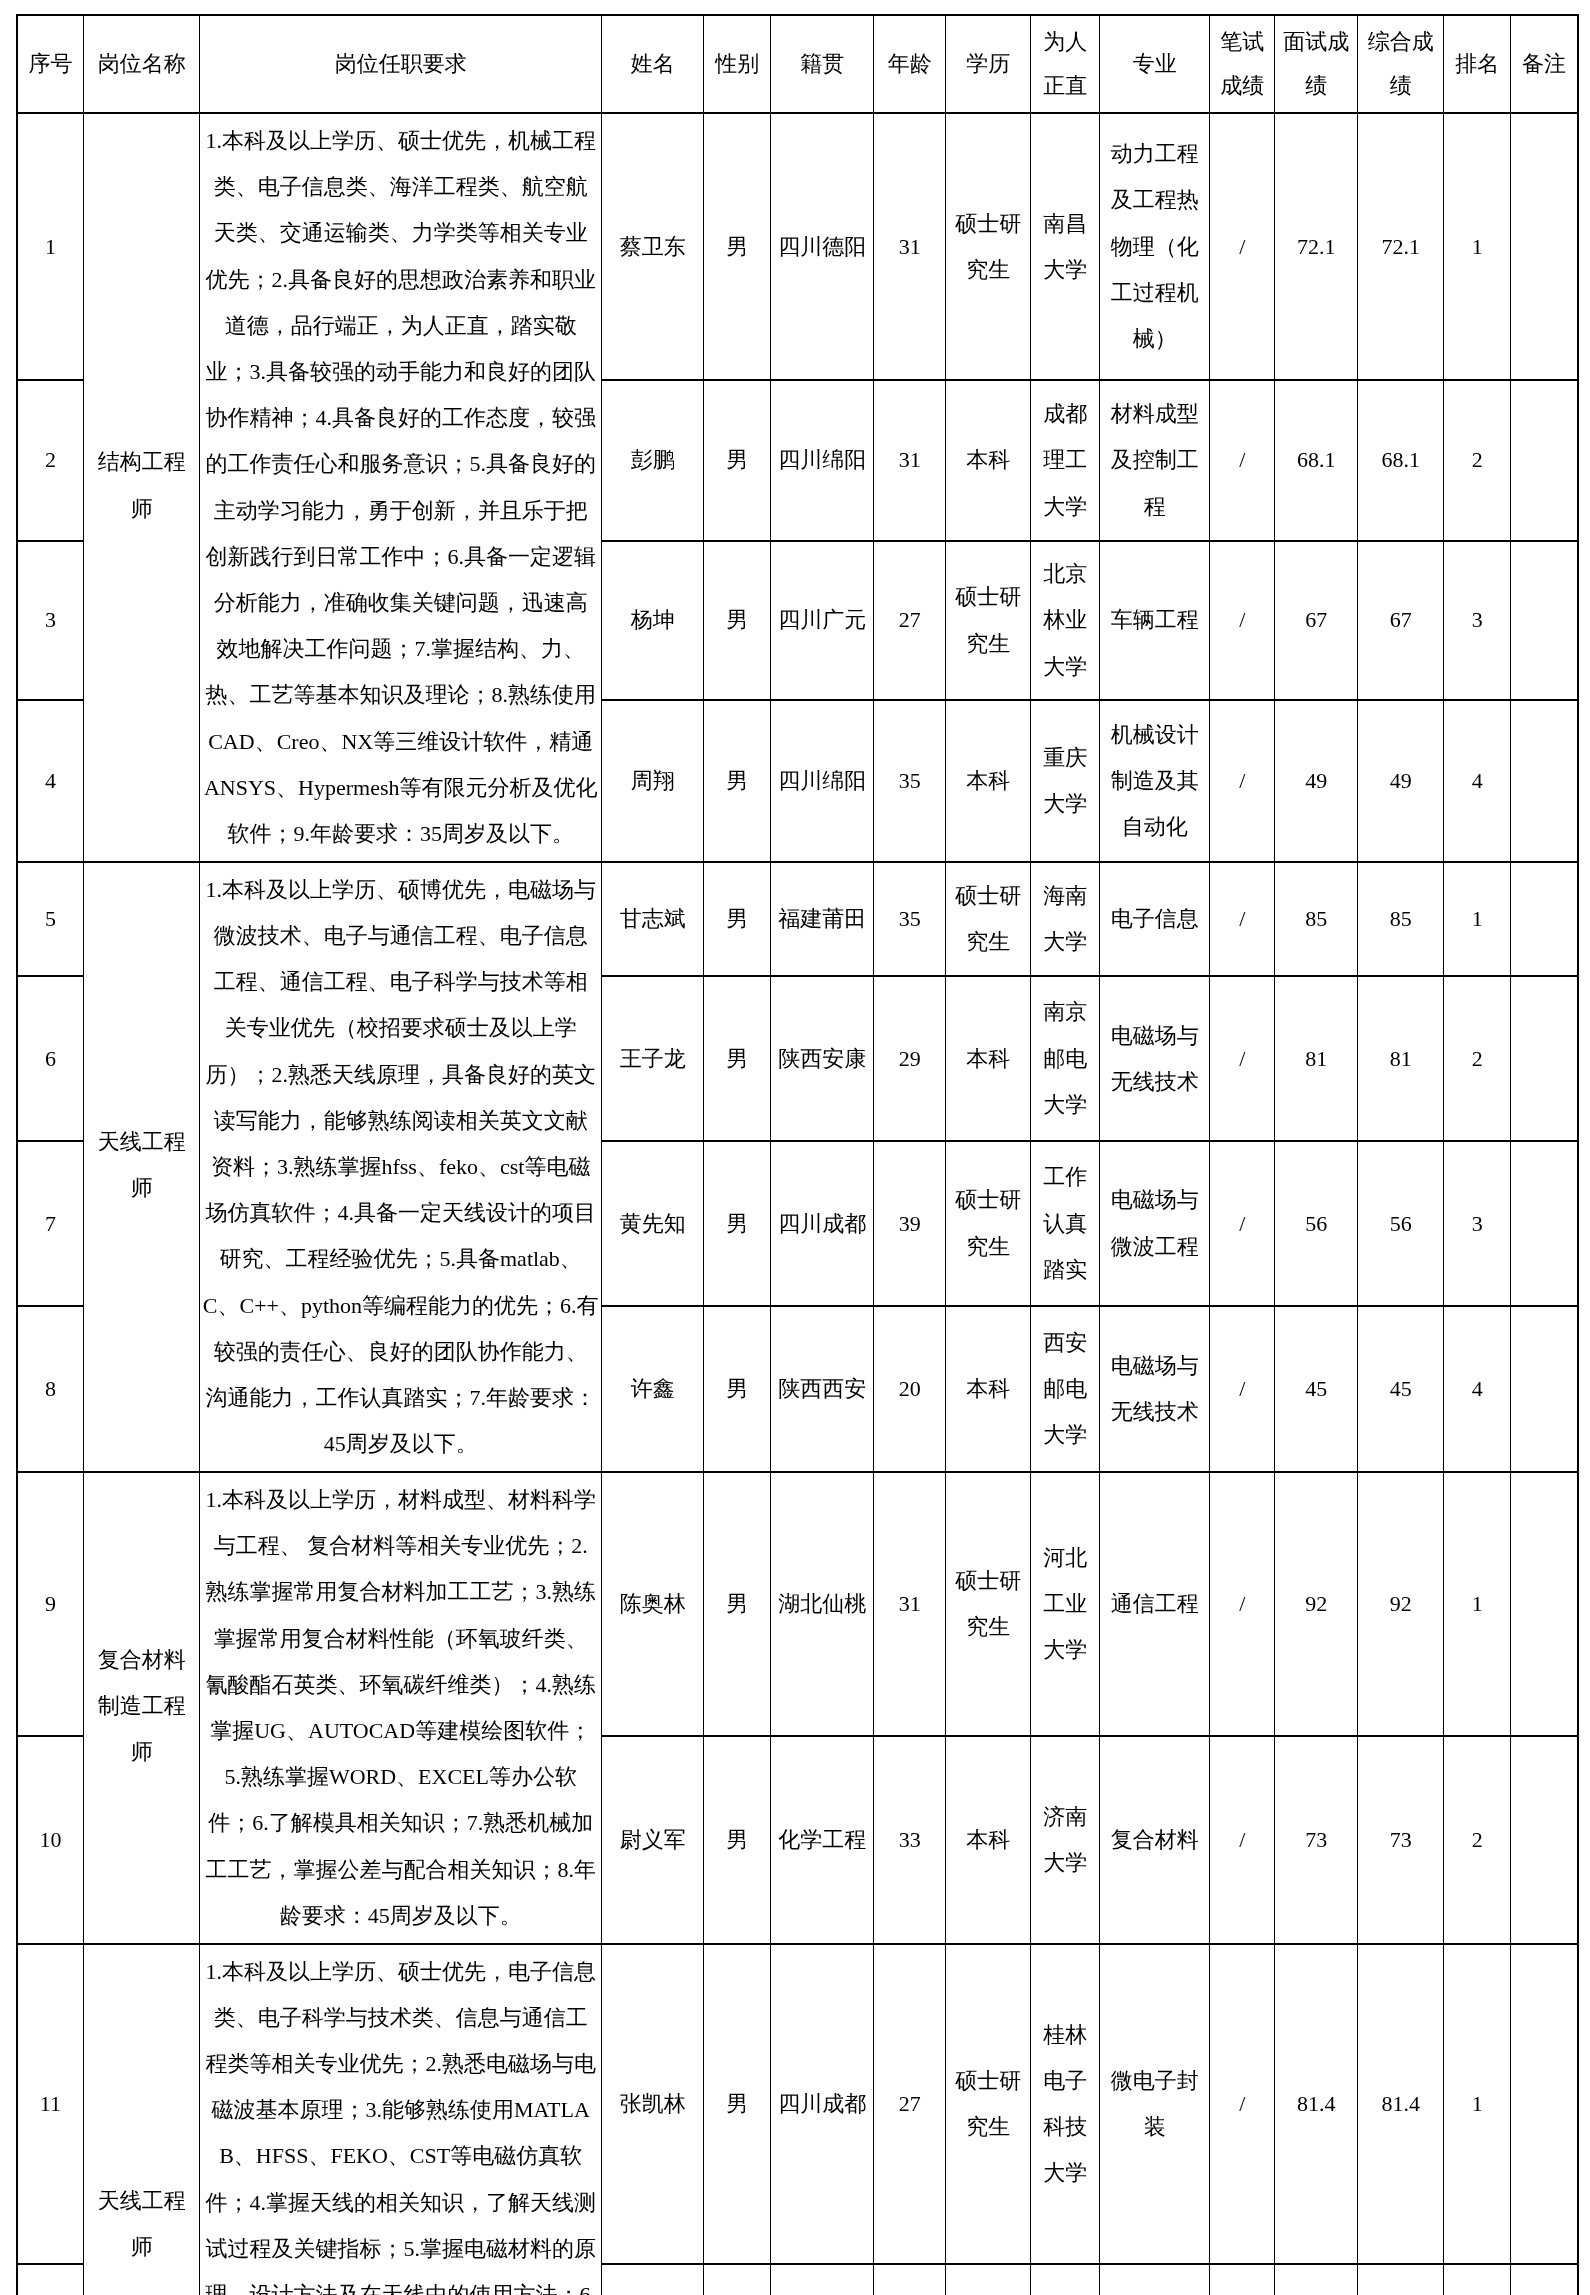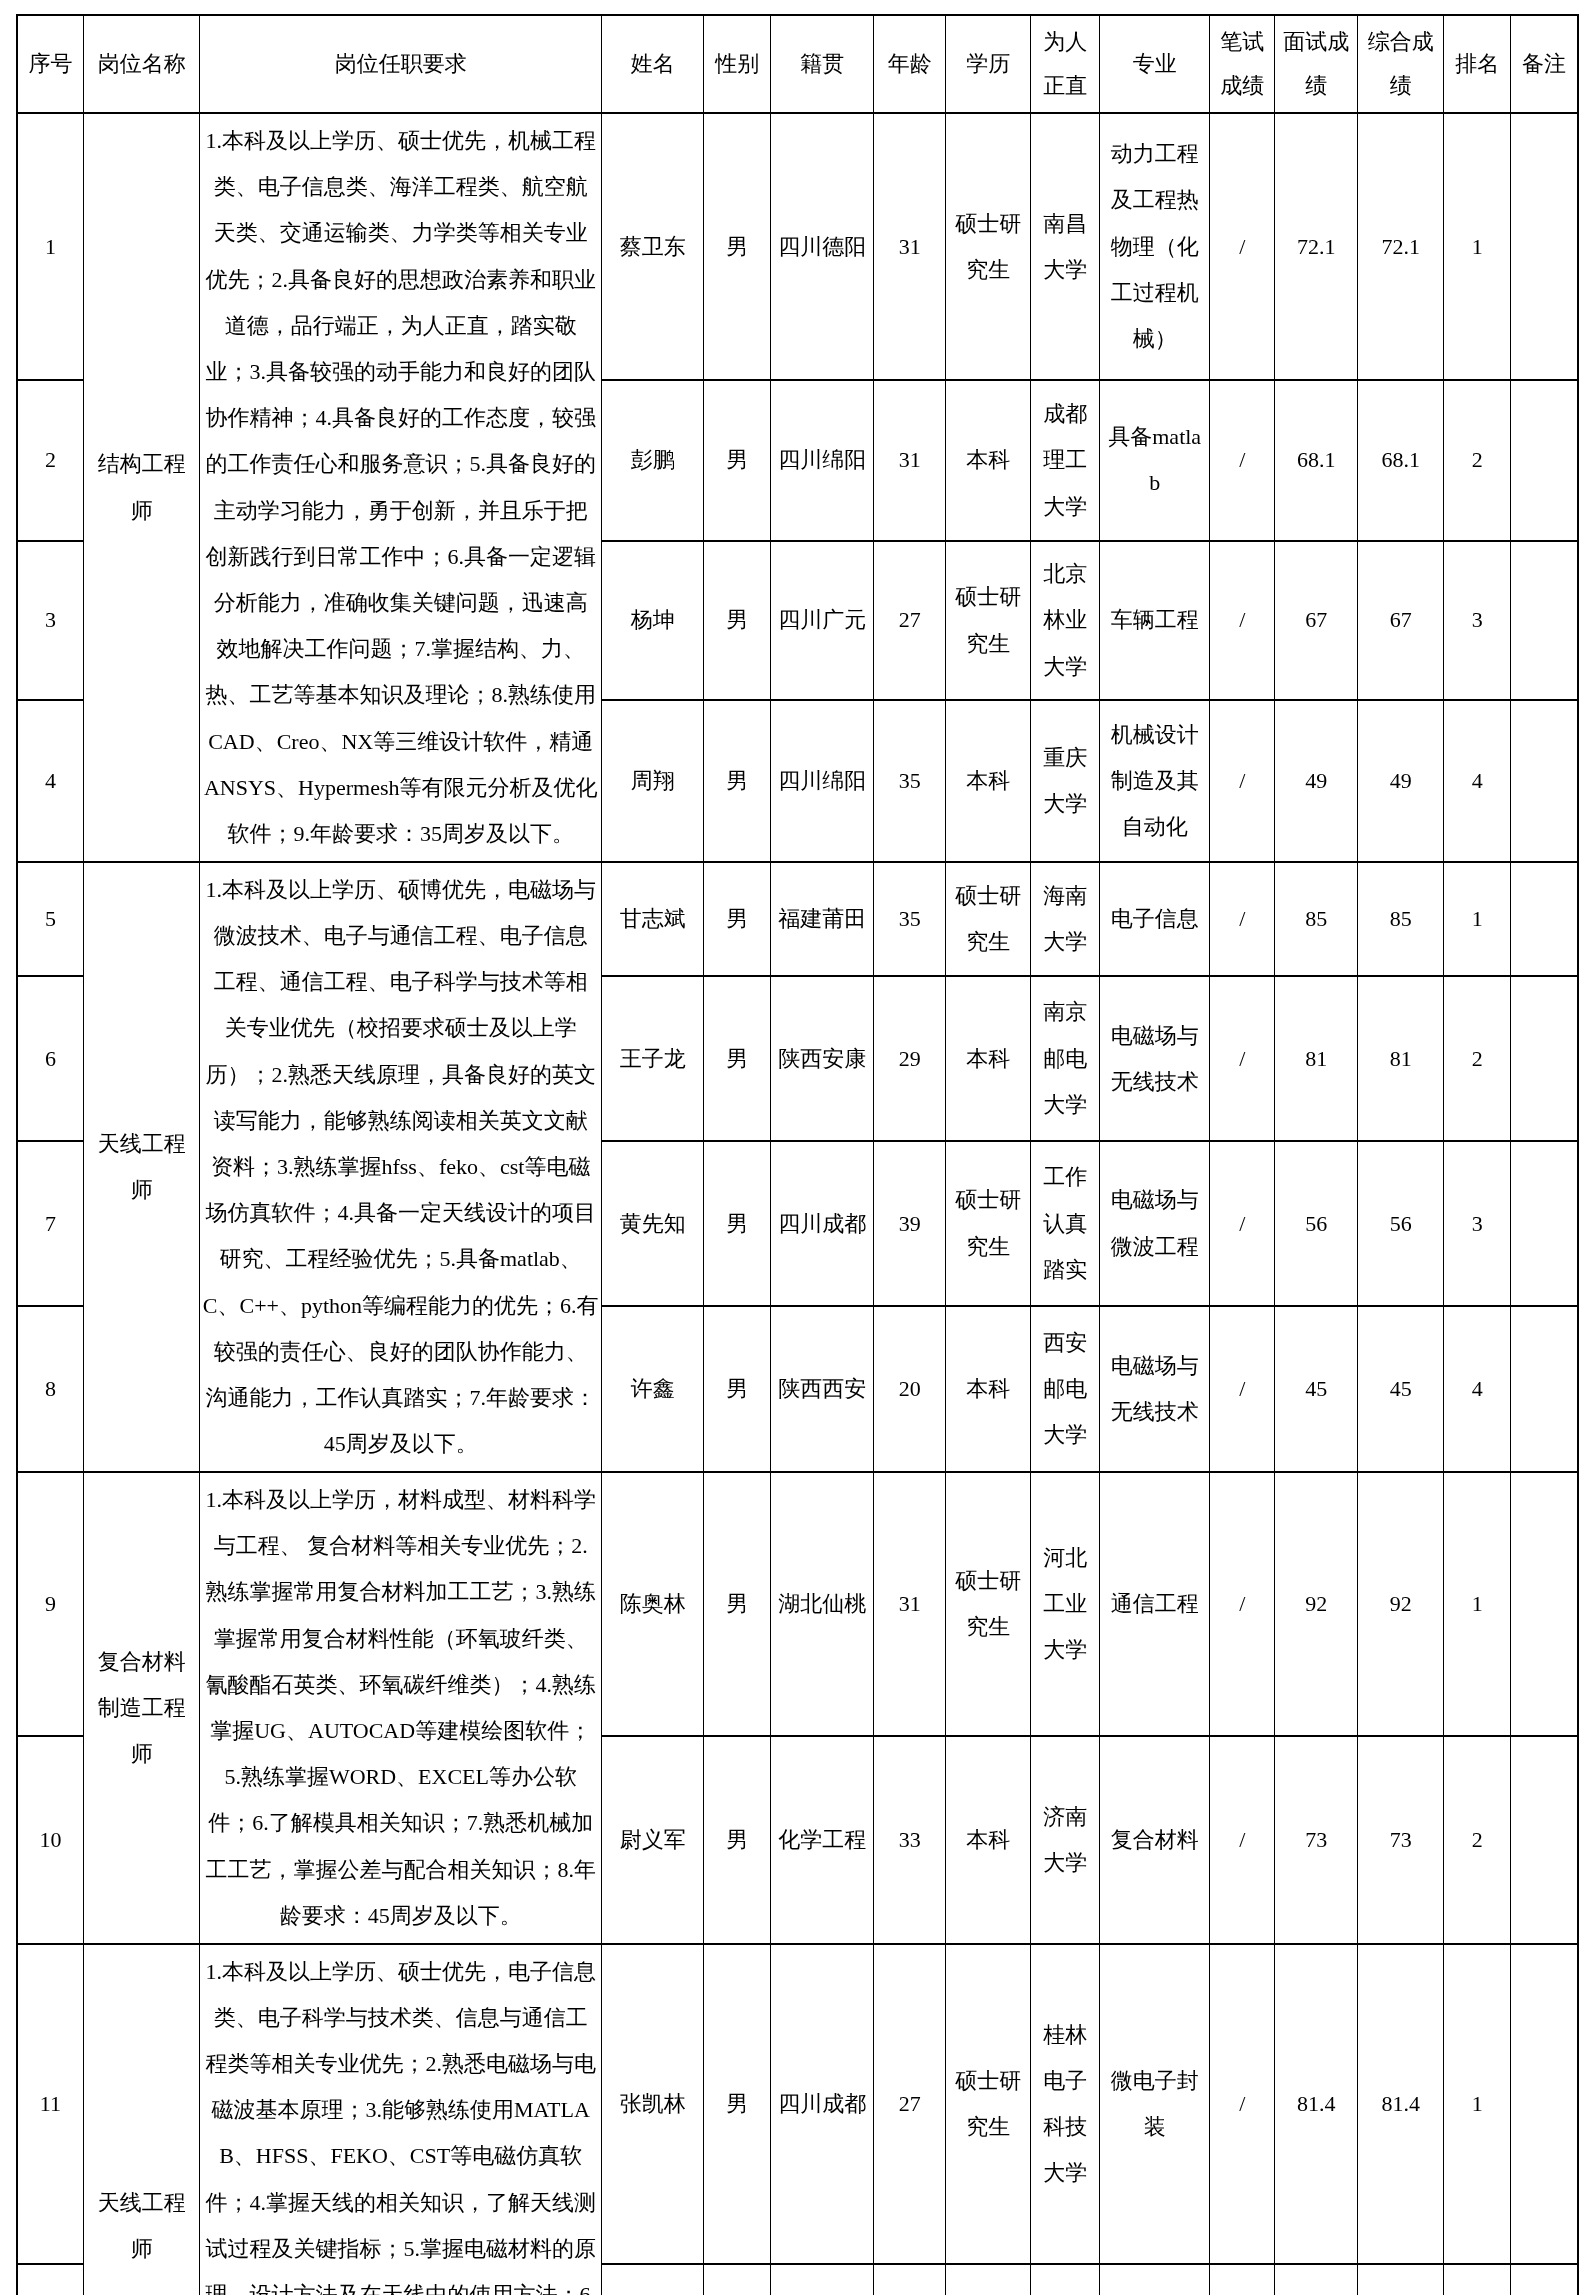--- a/index.html
+++ b/index.html
@@ -41,20 +41,21 @@
   }
   td.c-req {
     text-align: justify;
     text-justify: inter-ideograph;
     line-height: 2.15;
     padding: 6.5px 13px;
     margin-top: 12px;
   }
   td.c-pos {
     padding: 3.9px 6.5px;
+    font-family: Liberation Mono, monospace;
   }
 </style>
 </head>
 <body>
 
 <div class="page">
   <table class="recruit">
     <colgroup>
       <col style="width:67px">
         <col style="width:116px">
@@ -110,21 +111,21 @@
       <td></td>
     </tr>
     <tr style="height:149px">
       <td>2</td>
       <td>彭鹏</td>
       <td>男</td>
       <td>四川绵阳</td>
       <td>31</td>
       <td>本科</td>
       <td>成都理工大学</td>
-      <td>具备matlab</td>
+      <td>材料成型及控制工程</td>
       <td>/</td>
       <td>68.1</td>
       <td>68.1</td>
       <td>2</td>
       <td></td>
     </tr>
     <tr style="height:147px">
       <td>3</td>
       <td>杨坤</td>
       <td>男</td>

